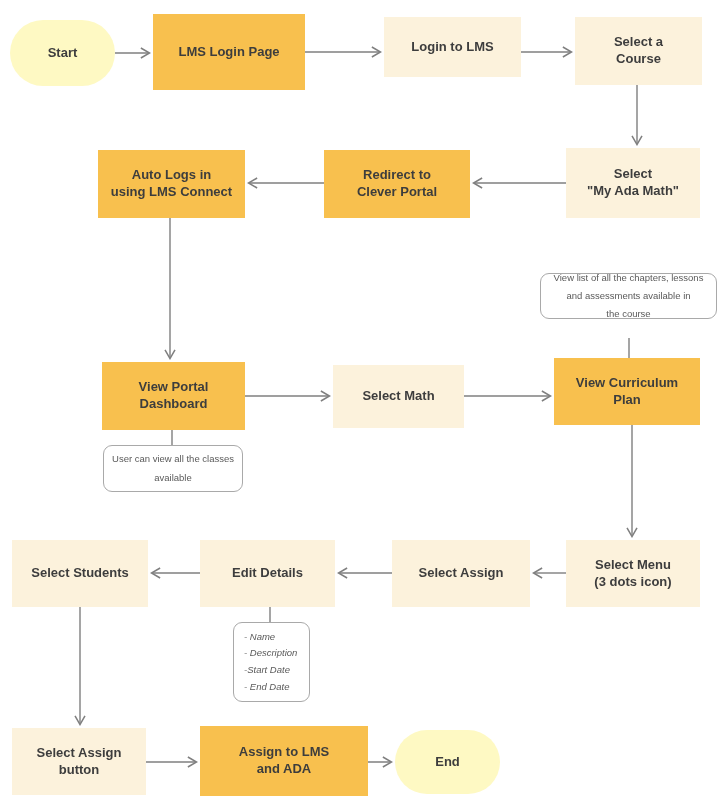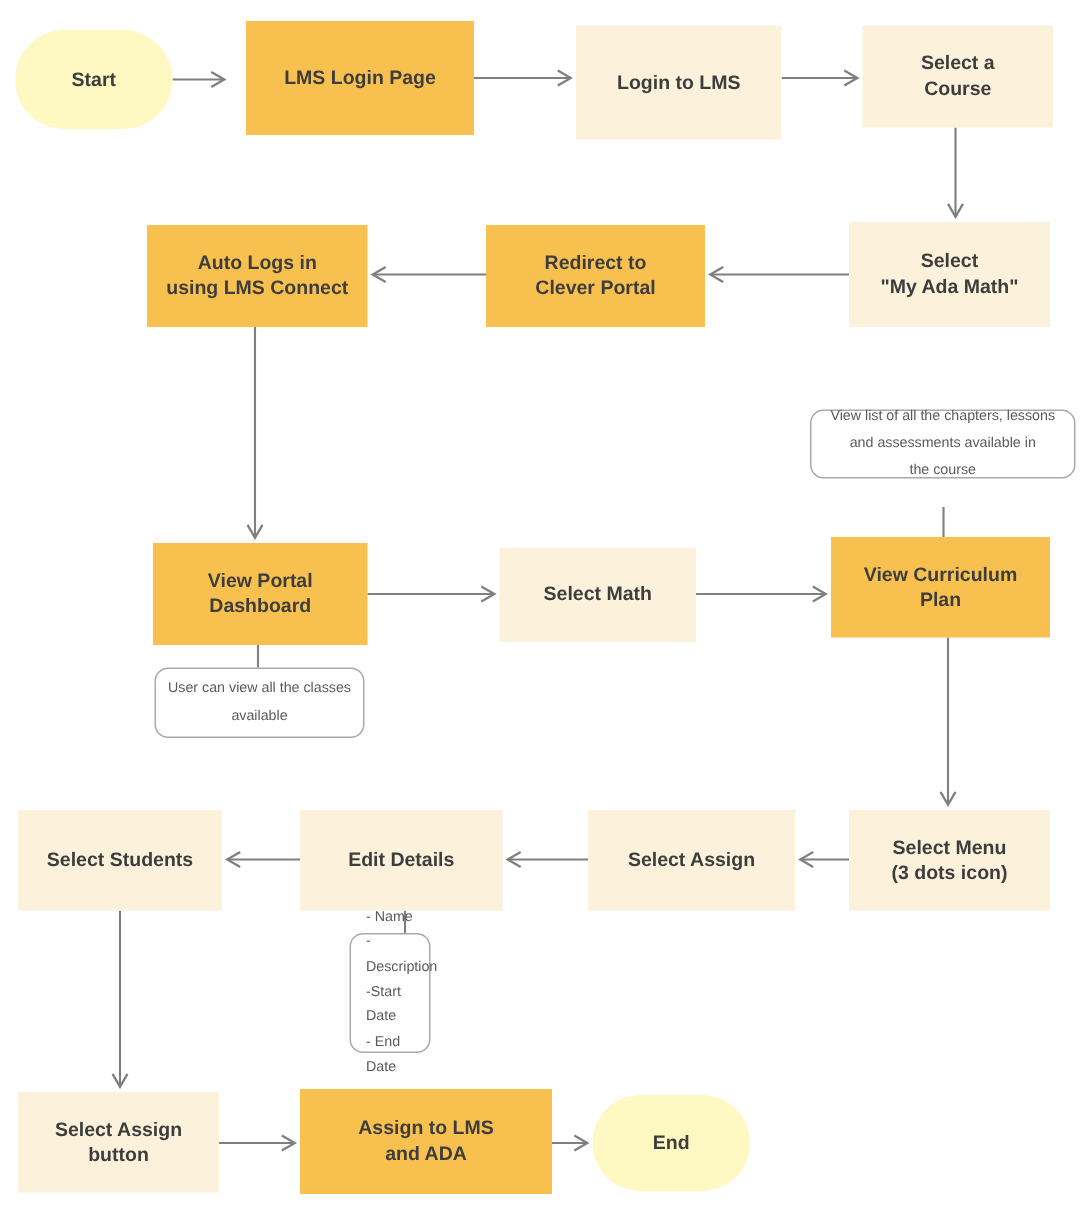--- a/index.html
+++ b/index.html
@@ -28,40 +28,40 @@
     background: #ffffff; border: 1.5px solid #a9a9a9; border-radius: 9px;
     color: #5a5a5a; font-size: 9.5px; line-height: 1.9;
     display: flex; align-items: center; justify-content: center;
     text-align: center; white-space: pre-line;
     box-sizing: border-box; padding: 4px 6px;
   }
   .note-list { flex-direction: column; align-items: flex-start; justify-content: center; text-align: left; line-height: 1.75; padding-left: 10px; }
 
   
   #n-start            { left:10px;  top:20px;  width:105px; height:66px; }
-  #n-lms-login-page   { left:164px; top:14px;  width:152px; height:76px; }
-  #n-login-to-lms     { left:384px; top:17px;  width:137px; height:76px; }
+  #n-lms-login-page   { left:153px; top:14px;  width:152px; height:76px; }
+  #n-login-to-lms     { left:384px; top:17px;  width:137px; height:60px; }
   #n-select-a-course  { left:575px; top:17px;  width:127px; height:68px; }
   #n-auto-logs        { left:98px;  top:150px; width:147px; height:68px; }
   #n-redirect-clever  { left:324px; top:150px; width:146px; height:68px; }
   #n-my-ada-math      { left:566px; top:148px; width:134px; height:70px; }
   #n-view-dashboard   { left:102px; top:362px; width:143px; height:68px; }
   #n-select-plan      { left:333px; top:365px; width:131px; height:63px; }
   #n-curriculum-plan  { left:554px; top:358px; width:146px; height:67px; }
   #n-select-students  { left:12px;  top:540px; width:136px; height:67px; }
   #n-edit-details     { left:200px; top:540px; width:135px; height:67px; }
   #n-select-assign    { left:392px; top:540px; width:138px; height:67px; }
   #n-select-menu      { left:566px; top:540px; width:134px; height:67px; }
   #n-assign-button    { left:12px;  top:728px; width:134px; height:67px; }
   #n-assign-lms-ada   { left:200px; top:726px; width:168px; height:70px; }
   #n-end              { left:395px; top:730px; width:105px; height:64px; border-radius:32px; }
 
   #note-view-list  { left:540px; top:273px; width:177px; height:46px; }
   #note-user-view  { left:103px; top:445px; width:140px; height:47px; }
-  #note-fields     { left:233px; top:622px; width:54px;  height:80px; }
+  #note-fields     { left:233px; top:622px; width:77px;  height:80px;font-style:italic; }
 </style>
 </head>
 <body>
 
 <div id="canvas">
 
   <svg id="connectors" width="725" height="811" viewBox="0 0 725 811">
     <defs>
       <marker id="arrowhead" viewBox="-10 -6 11 12" refX="-0.5" refY="0" markerWidth="13" markerHeight="13" orient="auto" markerUnits="userSpaceOnUse">
         <path d="M-8,-4.6 L0,0 L-8,4.6" fill="none" stroke="#7f7f7f" stroke-width="1.4"></path>

